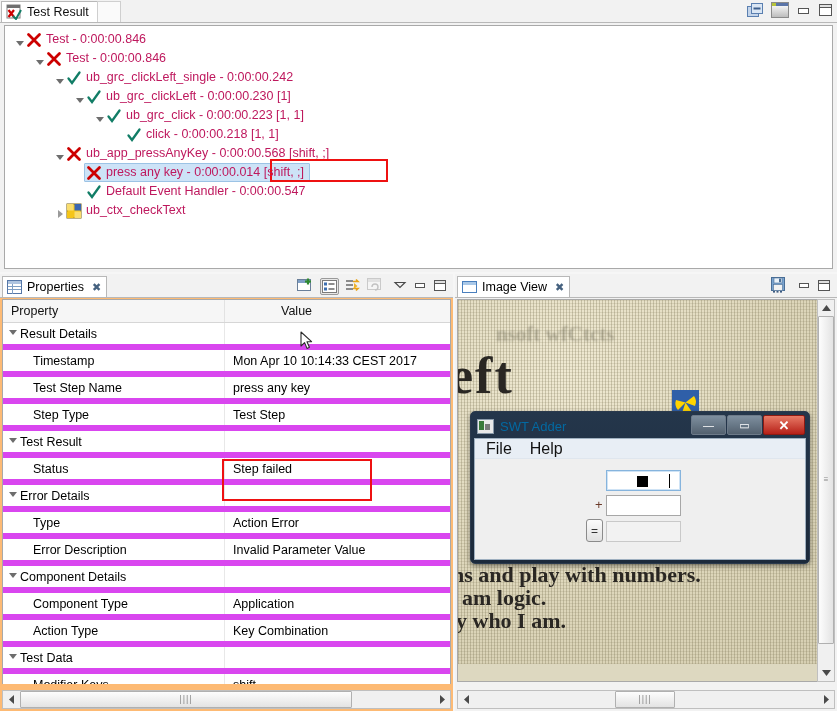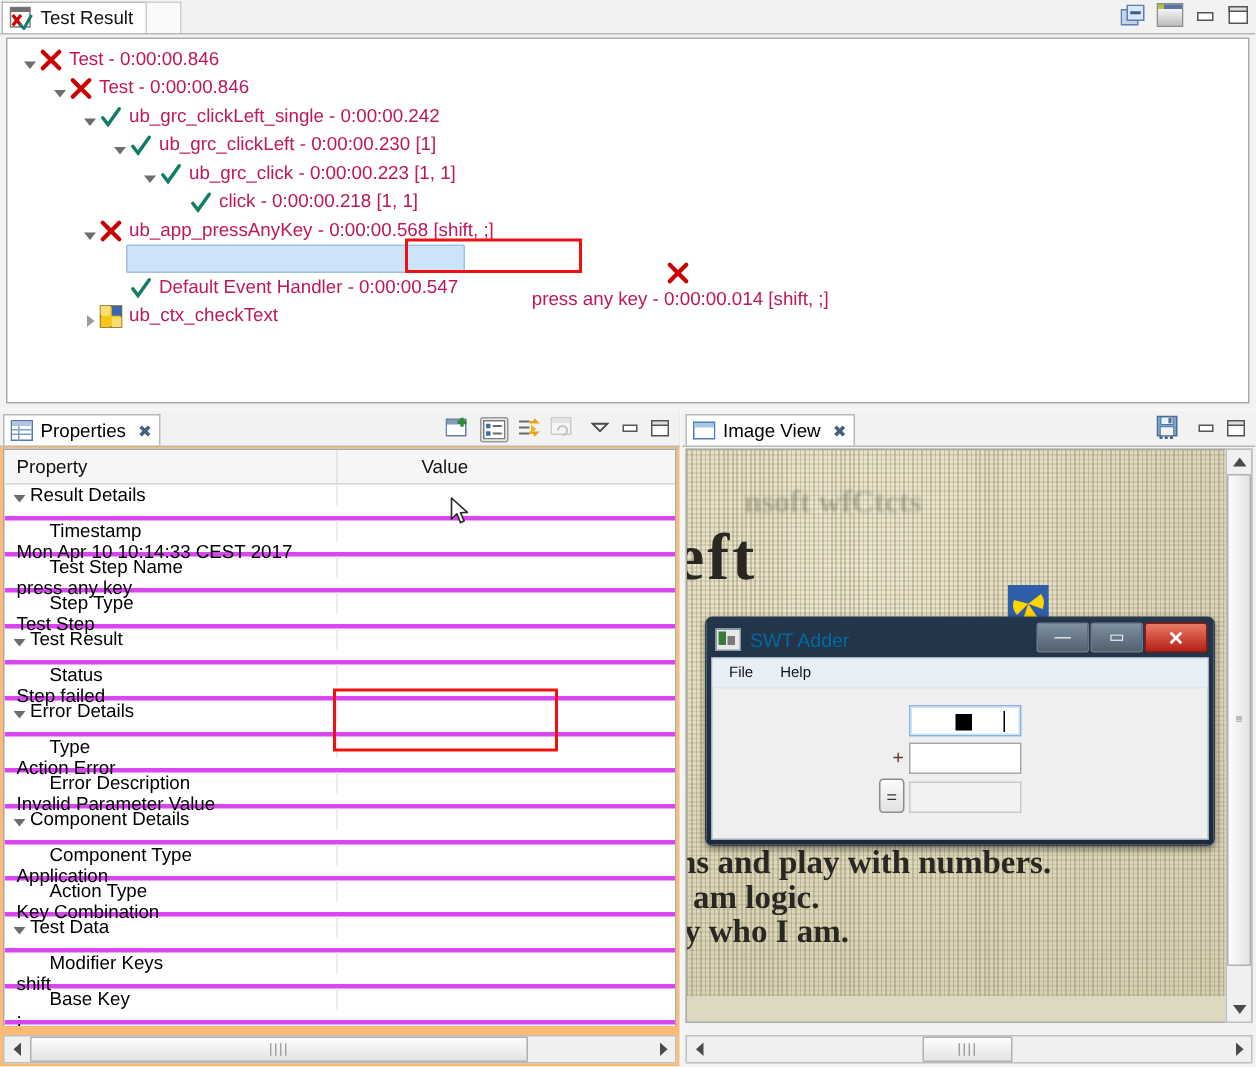--- a/index.html
+++ b/index.html
@@ -65,21 +65,21 @@
   .vtab-underline{position:absolute;left:0;top:23px;width:100%;height:1px;background:#b8b8b8;}
 
   .table{
     position:absolute;left:2px;top:25px;width:449px;height:385px;background:#fff;
     border:1px solid #a9a9a9;border-bottom:none;box-sizing:border-box;overflow:hidden;
   }
   .thead{display:flex;height:22px;background:#f6f6f6;border-bottom:1px solid #d6d6d6;gap:48px;}
   .th{font-size:12.5px;color:#111;display:flex;align-items:center;padding-left:8px;box-sizing:border-box;}
   .th.c1{width:222px;border-right:1px solid #e2e2e2;}
   .th.c2{flex:1;}
-  .trw{display:flex;height:21px;border-bottom:3px solid #d946ef;flex-direction:column;}
+  .trw{display:flex;height:21px;border-bottom:6px solid #d946ef;}
   .td{font-size:12.5px;color:#000;display:flex;align-items:center;box-sizing:border-box;}
   .td.c1{width:222px;border-right:1px solid #e8e8e8;position:relative;}
   .td.c2{flex:1;padding-left:8px;}
   .td.c1 .name{padding-left:30px;}
   .td.c1.grp .name{padding-left:17px;font-weight:normal;}
   .grp-tri{position:absolute;left:6px;top:7px;width:0;height:0;border-left:4px solid transparent;border-right:4px solid transparent;border-top:5px solid #6d6d6d;}
 
   .hscroll{
     position:absolute;left:2px;bottom:2px;width:449px;height:19px;
     background:#f0f0f0;border:1px solid #bfbfbf;box-sizing:border-box;display:flex;align-items:center;
@@ -135,21 +135,21 @@
     background:linear-gradient(#7e8f9f,#53616f);display:flex;align-items:center;justify-content:center;
     box-sizing:border-box;
   }
   .dbtn.close{width:42px;background:linear-gradient(#e87a66,#b62018);border-color:#8d1a12;}
   .dbtn span{color:#fff;font-size:11px;line-height:1;}
   .dlg-body{
     position:absolute;left:4px;top:27px;right:4px;bottom:4px;
     background:#efefef;border:1px solid #9fb0c0;box-sizing:border-box;
   }
   .menubar{height:20px;background:#e8eef5;border-bottom:1px solid #dfe6ee;display:flex;align-items:center;gap:18px;padding-left:11px;box-sizing:border-box;}
-  .menubar span{font-size:10px;color:#111;}
+  .menubar span{font-size:16px;color:#111;}
   .fields{position:relative;height:calc(100% - 20px);}
   .fld{position:absolute;width:75px;height:21px;background:#fff;border:1px solid #a7a7a7;box-sizing:border-box;}
   .fld.focus{border:1px solid #86b4dd;box-shadow:0 0 0 1px #cfe3f5 inset;}
   .fld.disabled{background:#f2f2f2;border-color:#c9c9c9;}
   .caret{position:absolute;right:10px;top:3px;width:1px;height:14px;background:#000;}
   .blk{position:absolute;left:30px;top:5px;width:11px;height:11px;background:#000;}
   .plus{position:absolute;font-size:13px;color:#6b3a2a;}
   .eqbtn{
     position:absolute;width:17px;height:23px;border:1px solid #8b8b8b;border-radius:3px;
     background:linear-gradient(#fbfbfb,#e1e1e1);display:flex;align-items:center;justify-content:center;
@@ -302,21 +302,21 @@
             <span class="twist">
               <i class="tri-down"></i>
             </span>
             <span class="ticon ico">
               <svg width="16" height="16" viewBox="0 0 16 16">
                 <path d="M2.5 2.5 L13.5 13.5 M13.5 2.5 L2.5 13.5" stroke="#cc0000" stroke-width="2.8" fill="none" stroke-linecap="round"></path>
               </svg>
             </span>
             <span class="tlabel">ub_app_pressAnyKey - 0:00:00.568 [shift, ;]</span>
           </div>
-          <div class="trow sel" style="padding-left: 70px; flex-direction: column;">
+          <div class="trow sel" style="padding-left: 70px;">
             <span class="selbox" style="left: 79px; width: 226px;"></span>
             <span class="twist"></span>
             <span class="ticon ico">
               <svg width="16" height="16" viewBox="0 0 16 16">
                 <path d="M2.5 2.5 L13.5 13.5 M13.5 2.5 L2.5 13.5" stroke="#cc0000" stroke-width="2.8" fill="none" stroke-linecap="round"></path>
               </svg>
             </span>
             <span class="tlabel">press any key - 0:00:00.014 [shift, ;]</span>
           </div>
           <div class="trow" style="padding-left: 70px;">
@@ -589,21 +589,21 @@
               <rect x="1.5" y="1.5" width="11" height="10" fill="#fff" stroke="#555"></rect>
               <rect x="1.5" y="1.5" width="11" height="3" fill="#e0e0e0" stroke="#555"></rect>
             </svg>
         </span>
       </div>
     </div>
 
     <div class="icanvas">
       <div class="paper">
         <span class="faintline" style="left:38px;top:22px;font-size:21px;">nsoft wfCtcts</span>
-        <span class="bigtext" style="left:-8px;top:46px;font-size:44px;letter-spacing:2px;text-align:center;">eft</span>
+        <span class="bigtext" style="left:-8px;top:46px;font-size:52px;letter-spacing:2px;text-align:center;">eft</span>
         <span class="bigtext" style="left:-6px;top:262px;font-size:22px;">ns and play with numbers.</span>
         <span class="bigtext" style="left:4px;top:285px;font-size:22px;">am logic.</span>
         <span class="bigtext" style="left:-2px;top:308px;font-size:22px;">y who I am.</span>
 
         <span class="radicon" style="left:214px;top:90px;">
           <svg width="27" height="25" viewBox="0 0 27 25">
             <rect width="27" height="25" fill="#2f5fa8"></rect>
             <path d="M13.5 12.5 L22 6 A10 10 0 0 1 23 16 Z" fill="#ffd400"></path>
             <path d="M13.5 12.5 L6 20 A10 10 0 0 1 4 10 Z" fill="#ffd400"></path>
             <path d="M13.5 12.5 L20 22 A10 10 0 0 1 10 23 Z" fill="#ffd400"></path>

